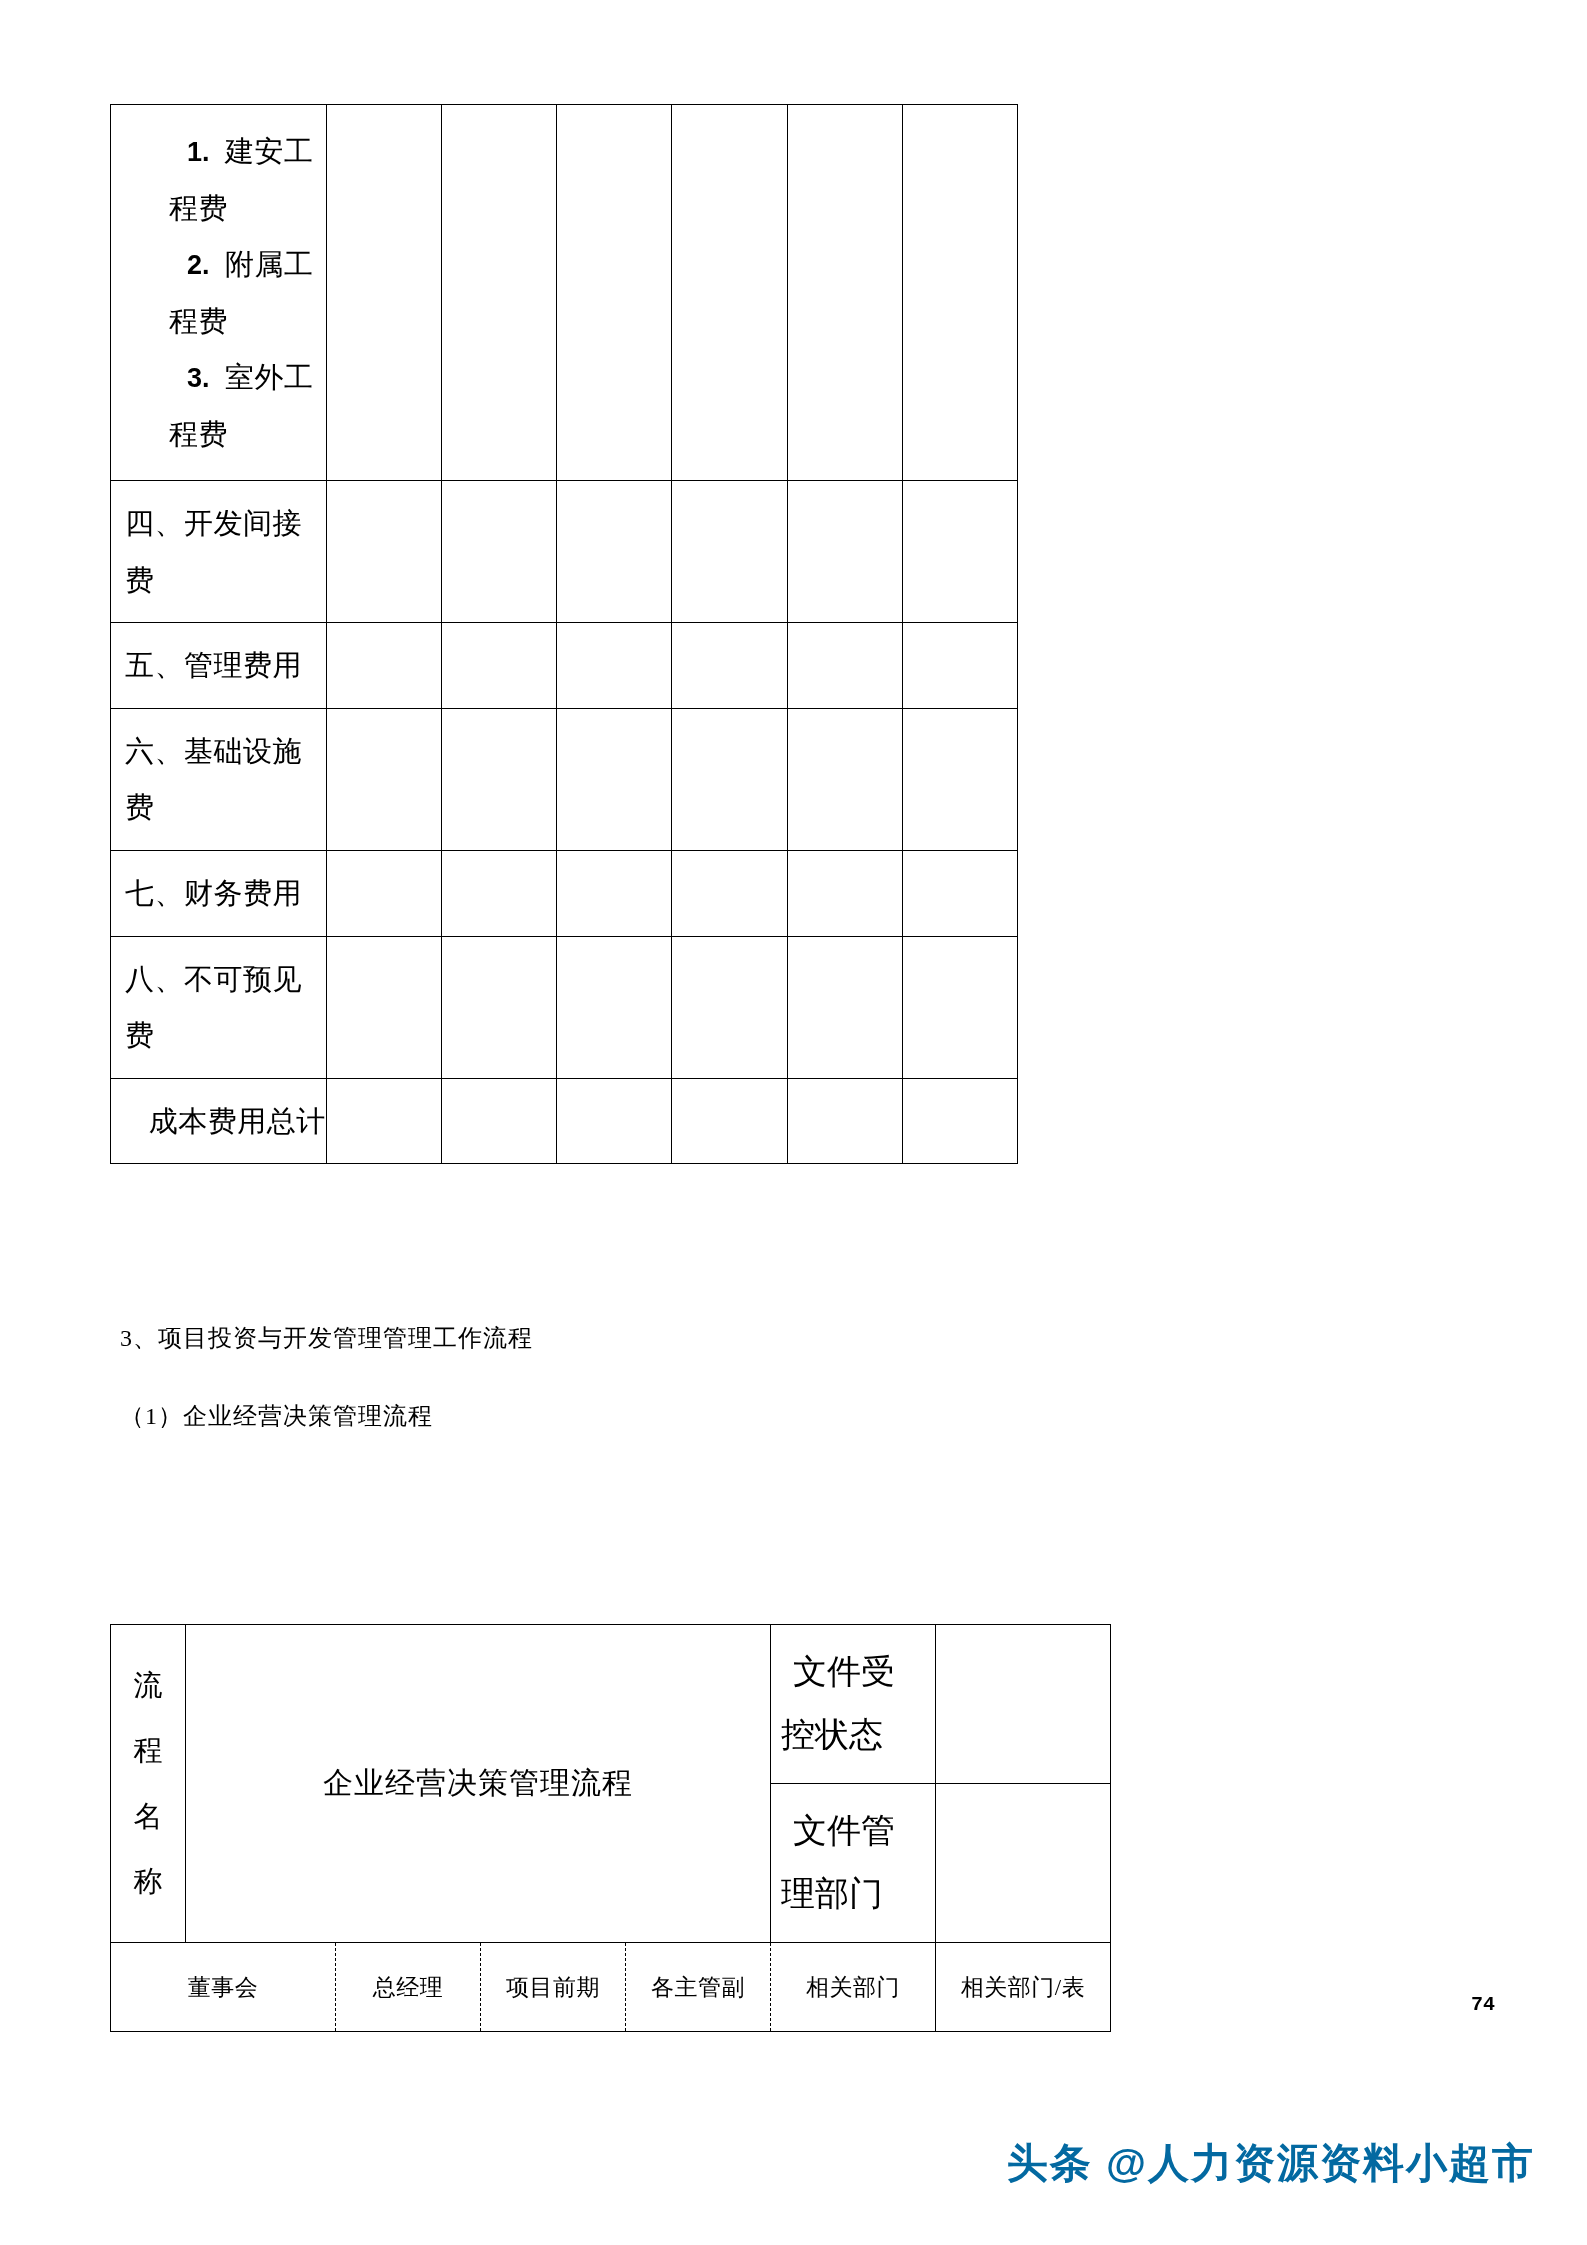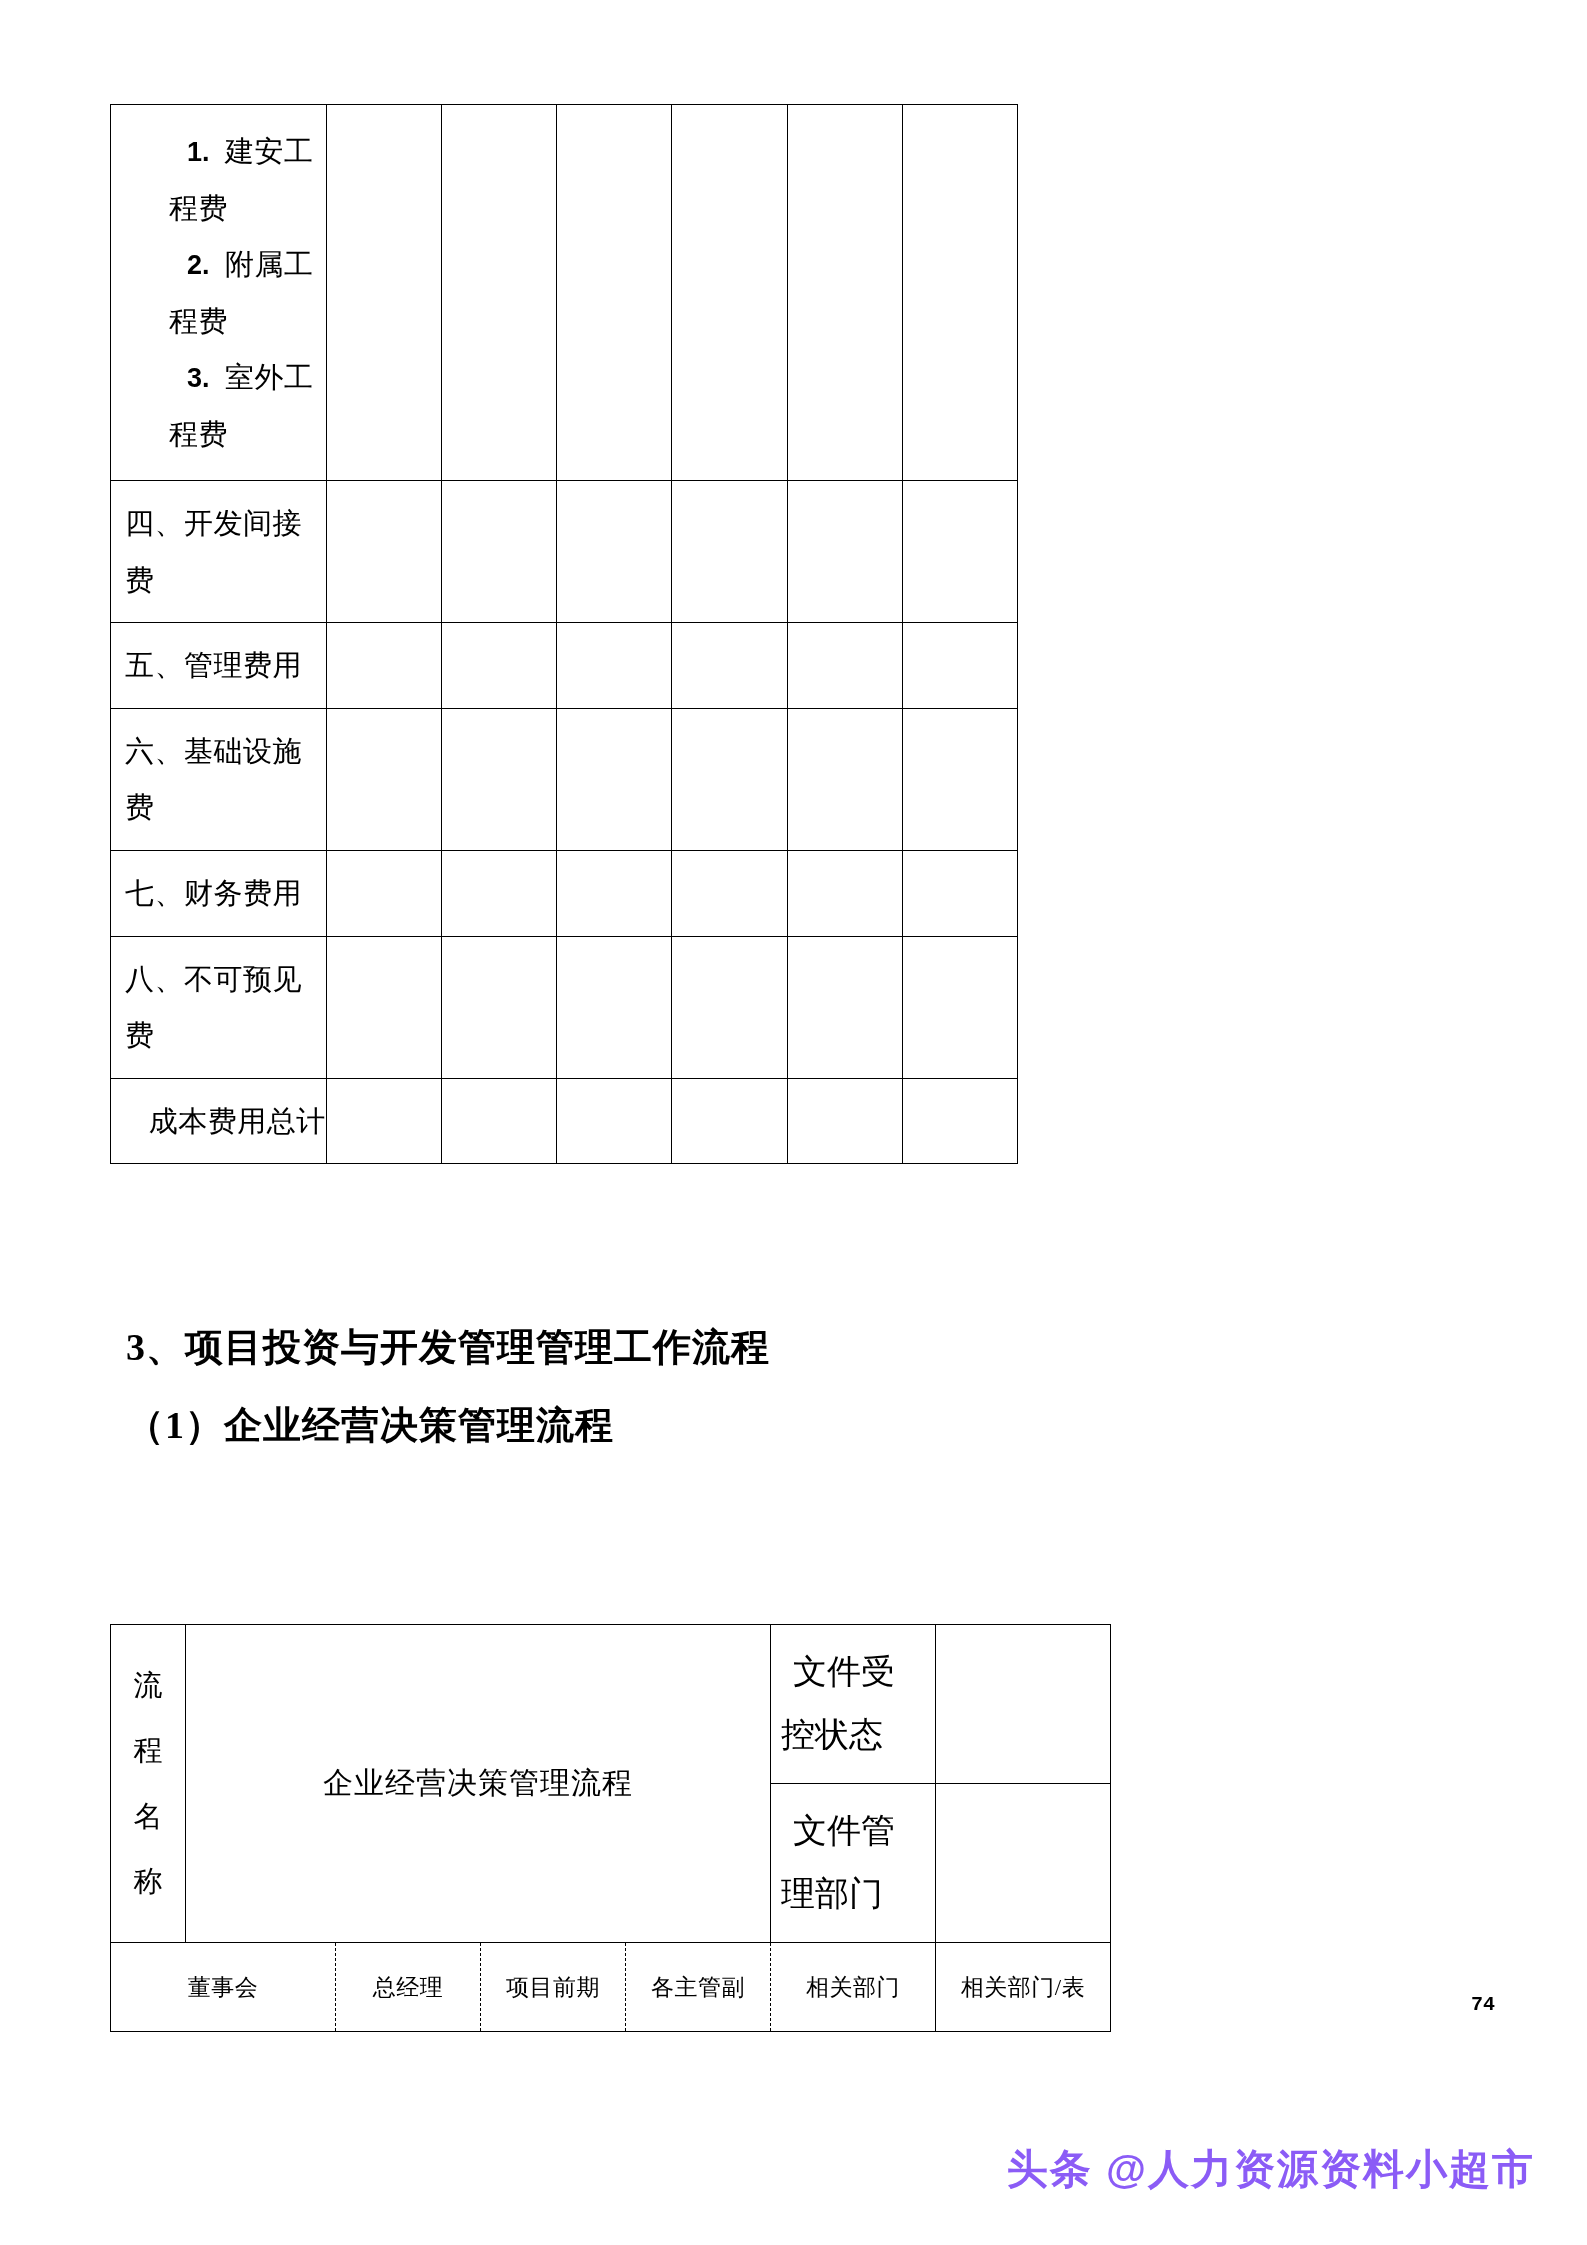--- a/index.html
+++ b/index.html
@@ -66,25 +66,24 @@
   }
   .cont-line {
     display: block;
     text-indent: 0;
     margin-left: 44px;
   }
 
   
   .heading {
     position: absolute;
-    font-size: 38px;
-    font-weight: bold;
+    font-size: 24px;
+    font-weight: normal;
     letter-spacing: 1px;
     white-space: nowrap;
-    margin-left: 6px;
   }
   .heading.h3   { left: 120px; top: 1322px; }
   .heading.hsub { left: 120px; top: 1400px; }
 
   
   .flow-table {
     position: absolute;
     left: 110px;
     top: 1624px;
     width: 900px;
@@ -148,24 +147,23 @@
 
   
   .watermark {
     position: absolute;
     right: 52px;
     top: 2136px;
     font-family: "Liberation Sans", "DejaVu Sans", sans-serif;
     font-size: 41px;
     font-weight: bold;
     letter-spacing: 2px;
-    color: #8b5cf6;
+    color: #0369a1;
     text-shadow: 2px 2px 0 #ffffff, 3px 3px 0 rgba(255,255,255,0.9);
     white-space: nowrap;
-    margin-top: 6px;
   }
 </style>
 </head>
 <body>
 
 <div class="page">
 
   <table class="cost-table">
     <colgroup>
       <col style="width:189px">

